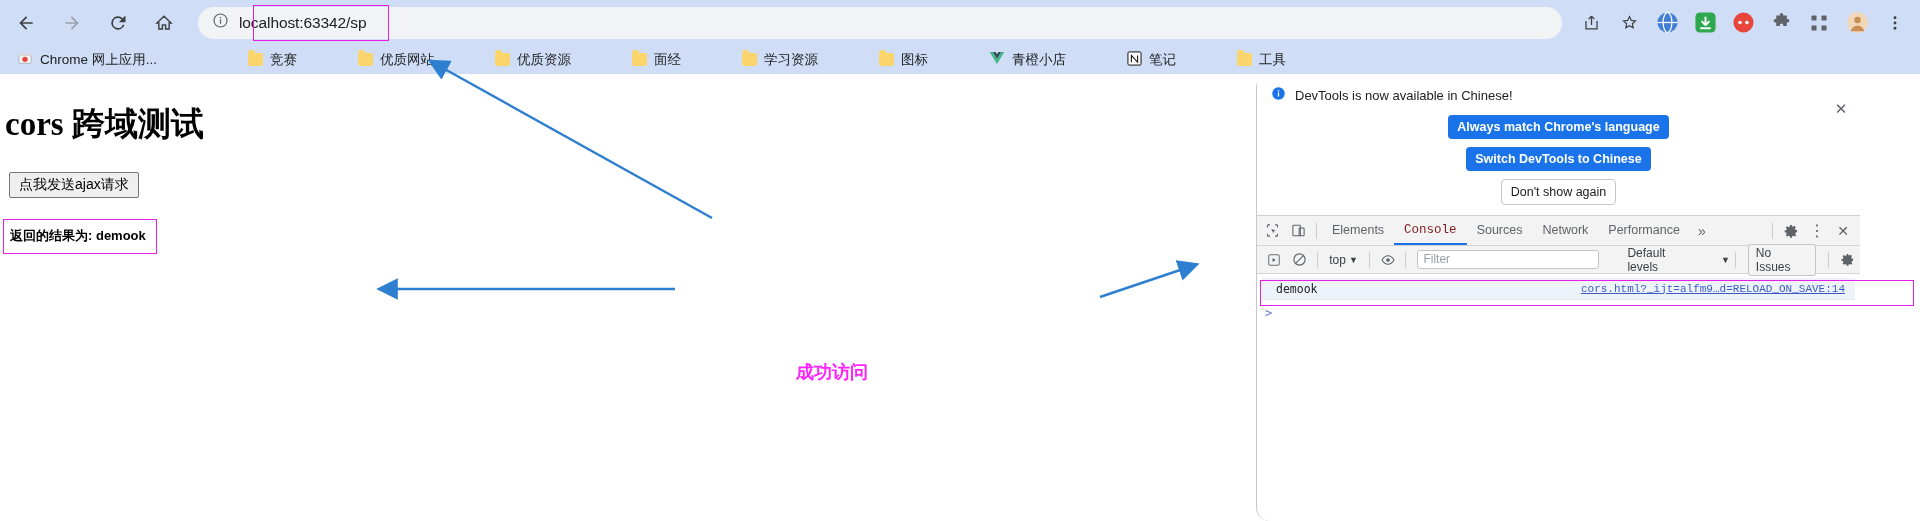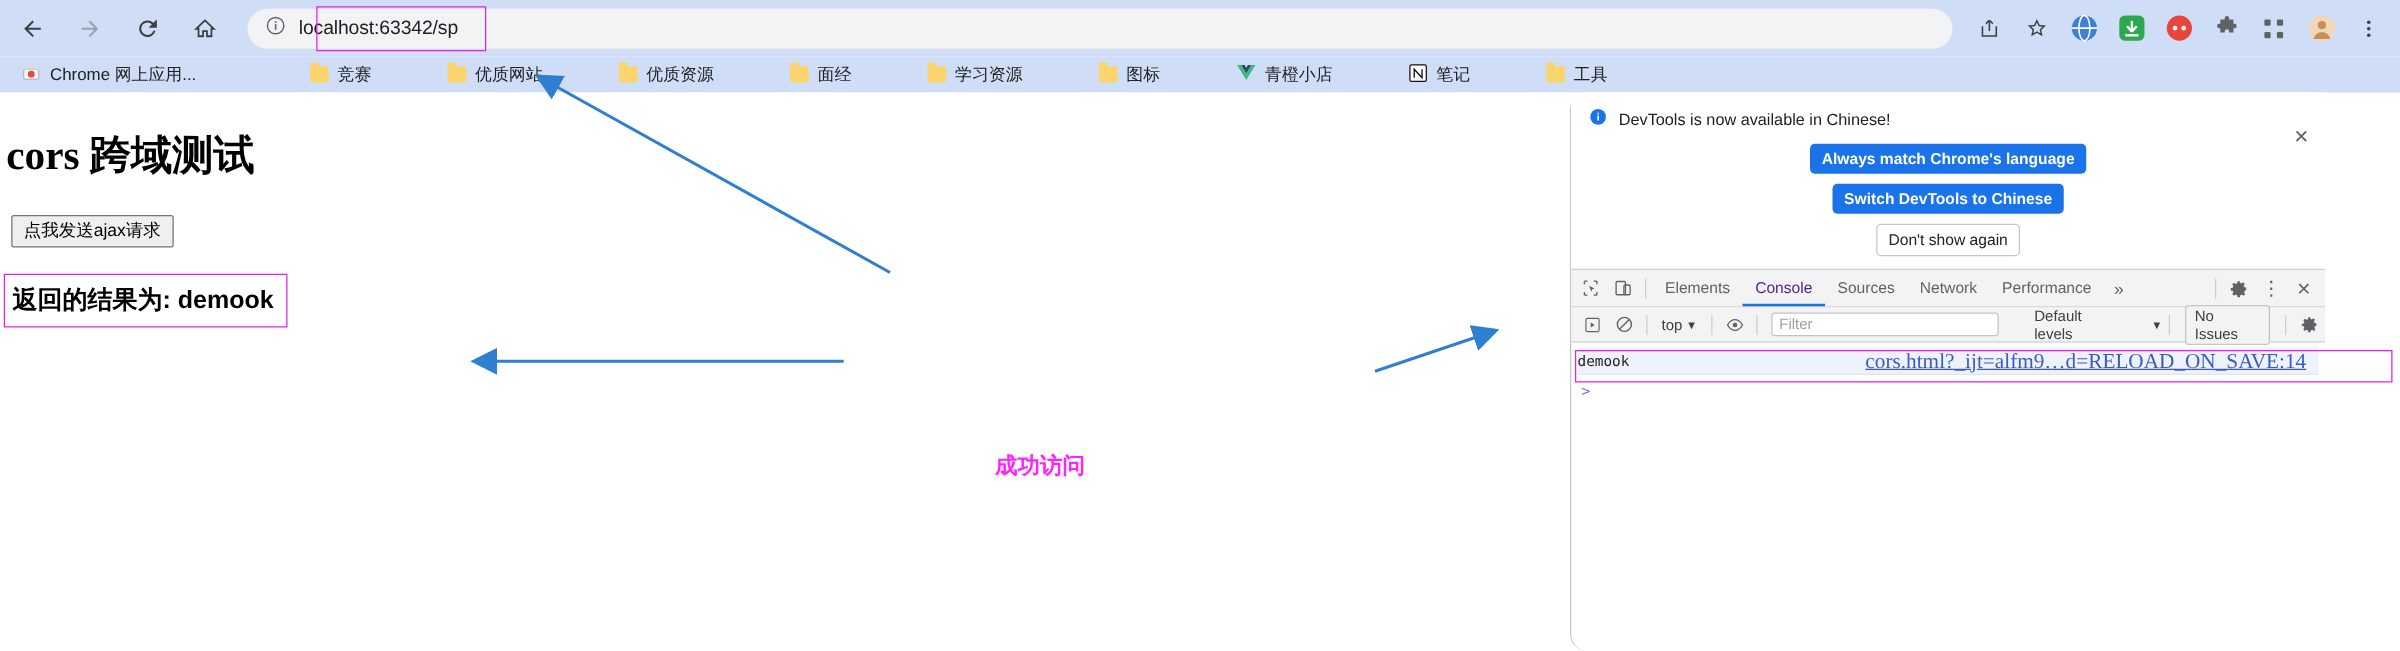--- a/index.html
+++ b/index.html
@@ -82,21 +82,21 @@
     font-family: "Liberation Sans", sans-serif;
     font-size: 14px; padding: 3px 9px;
     background: #efefef; border: 1px solid #767676; border-radius: 2px;
     color: #000;
   }
   .result-box {
     position: absolute; left: 3px; top: 145px;
     border: 1.7px solid #e81ee8; padding: 6px 10px 8px 6px;
   }
   .result-text {
-    font-size: 20px; font-weight: bold; color: #000;
+    font-size: 13px; font-weight: bold; color: #000;
     font-family: "Liberation Sans", sans-serif;
   }
   .annot-text {
     position: absolute; left: 796px; top: 286px;
     font-size: 18px; color: #ff22ff; font-weight: bold;
   }
 
   
   .arrows { position: absolute; left: 0; top: 0; width: 1920px; height: 521px; pointer-events: none; }
 
@@ -133,21 +133,21 @@
     border-bottom: 1px solid #d4d4d4; background: #f3f3f3; padding-left: 2px;
   }
   .dt-icon-btn {
     width: 26px; height: 26px; display: flex; align-items: center; justify-content: center;
     color: #5f6368;
   }
   .dt-sep { width: 1px; height: 16px; background: #cdcdcd; margin: 0 5px; }
   .dt-tab {
     padding: 0 10px; height: 29px; line-height: 29px; font-size: 12.5px; color: #5f6368;
   }
-  .dt-tab.active { color: #4c1d95; border-bottom: 2px solid #1a73e8; }
+  .dt-tab.active { color: #7f1d1d; border-bottom: 2px solid #1a73e8; font-family: Liberation Mono, monospace; }
   .dt-more { padding: 0 8px; color: #5f6368; font-size: 14px; }
   .dt-tabbar-right { margin-left: auto; display: flex; align-items: center; padding-right: 4px; }
   .dt-filterbar {
     display: flex; align-items: center; height: 28px;
     border-bottom: 1px solid #d4d4d4; background: #f3f3f3; padding-left: 4px;
   }
   .dt-ctx {
     display: flex; align-items: center; gap: 3px; font-size: 12px; color: #3c4043; padding: 0 6px;
   }
   .dt-filter-input {
@@ -161,27 +161,27 @@
     padding: 1px 7px; margin: 0 7px; background: #f3f3f3;
   }
   .console-area { position: relative; }
   .console-hl {
     position: absolute; left: 3px; top: 2px; width: 654px; height: 26px;
     border: 1.7px solid #e81ee8; pointer-events: none;
   }
   .console-row {
     display: flex; align-items: center; height: 22px;
     background: #eef2fa; border-bottom: 1px solid #e0e6f0;
-    padding-left: 0; font-family: "DejaVu Sans Mono", monospace; font-size: 11.5px; color: #202124;
+    padding-left: 14px; font-family: "DejaVu Sans Mono", monospace; font-size: 11.5px; color: #202124;
     margin: 4px 5px 0 5px;
   }
   .console-src {
     margin-left: auto; padding-right: 10px;
     color: #3b5bc4; text-decoration: underline;
-    font-family: Liberation Serif, serif; font-size: 17px;
+    font-family: Liberation Mono, monospace; font-size: 11px;
   }
   .console-prompt {
     display: flex; align-items: center; height: 20px; padding-left: 8px;
     color: #6a77d4; font-family: "DejaVu Sans Mono", monospace; font-size: 12px; margin-top: 3px;
   }
 </style>
 </head>
 <body>
 
 <div id="root">

